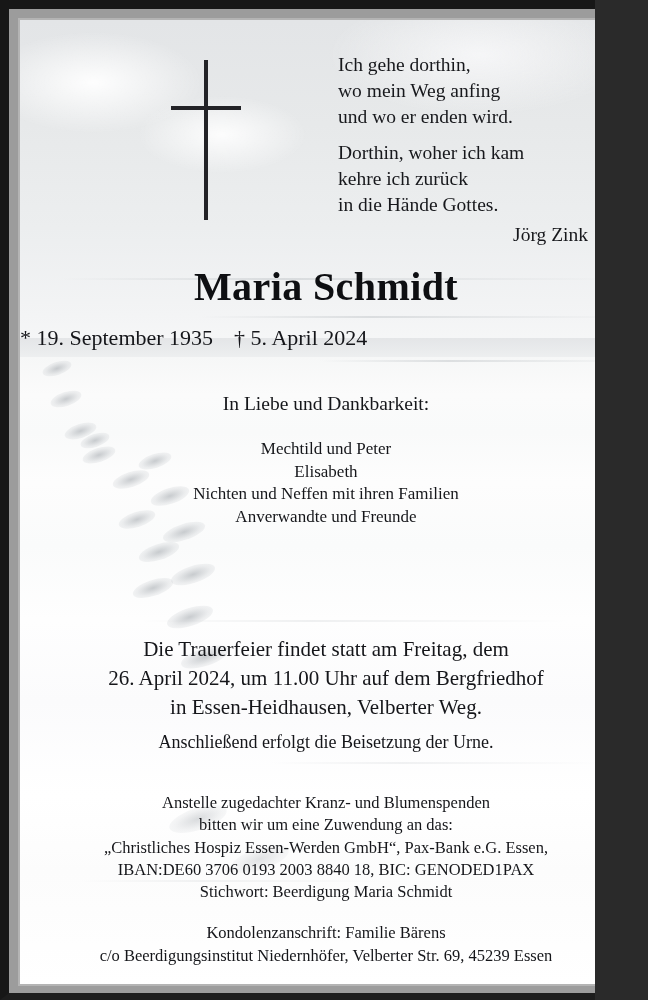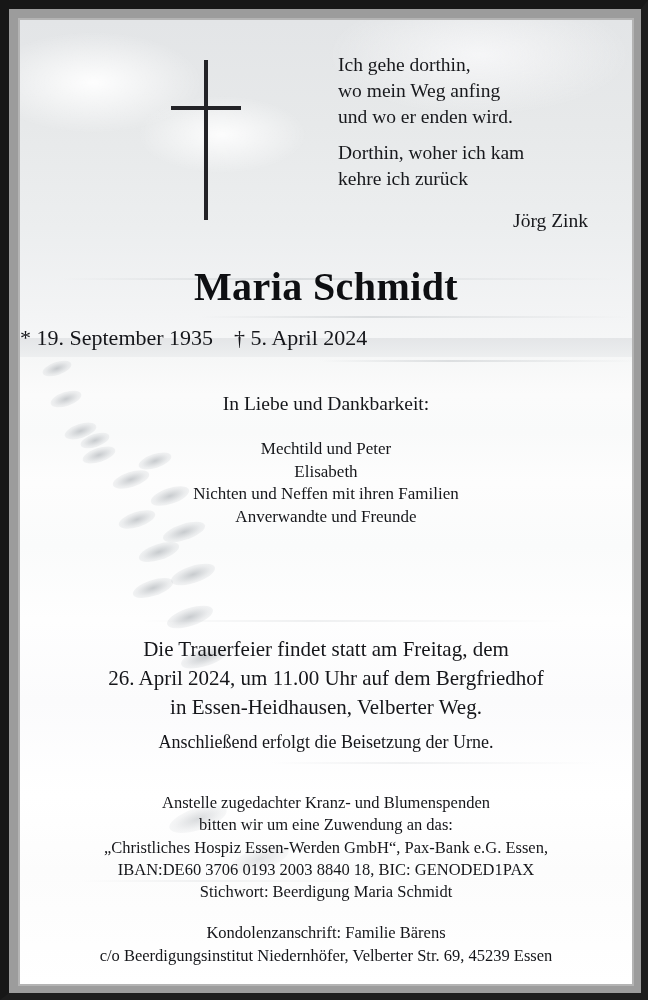--- a/index.html
+++ b/index.html
@@ -3,21 +3,21 @@
 <meta charset="utf-8">
 <title>Traueranzeige</title>
 <style>
   html, body {
     margin: 0;
     padding: 0;
     background: #2a2a2a;
   }
   .page {
     position: relative;
-    width: 648px;
+    width: 595px;
     height: 1000px;
     overflow: hidden;
     background: #c4b5fd;
     box-sizing: border-box;
     font-family: "Liberation Serif", "DejaVu Serif", serif;
   }
   
   .frame-outer {
     position: absolute;
     left: 0; top: 0;
@@ -108,21 +108,21 @@
   .quote {
     position: absolute;
     left: 318px;
     top: 32px;
     width: 250px;
     font-size: 19.5px;
     line-height: 1.33;
     color: #17181c;
   }
   .quote .stanza { margin: 0 0 10px 0; }
-  .quote .stanza:last-of-type { margin-bottom: 16px; }
+  .quote .stanza:last-of-type { margin-bottom: 4px; }
   .quote .attrib {
     text-align: right;
     margin-top: 1px;
   }
   
   .deceased-name {
     position: absolute;
     left: 0; right: 0;
     top: 243px;
     text-align: center;
@@ -238,20 +238,21 @@
 
         <div class="quote">
           <p class="stanza">
             <span class="line">Ich gehe dorthin,</span>
             <span class="line">wo mein Weg anfing</span>
             <span class="line">und wo er enden wird.</span>
           </p>
           <p class="stanza">
             <span class="line">Dorthin, woher ich kam</span>
             <span class="line">kehre ich zurück</span>
+            <span class="line">in die Hände Gottes.</span>
           </p>
           <div class="attrib">Jörg Zink</div>
         </div>
 
         <div class="deceased-name">Maria Schmidt</div>
 
         <div class="dates">
           <span>*</span>
           <span>19. September 1935</span>
           <span class="sep"></span>

